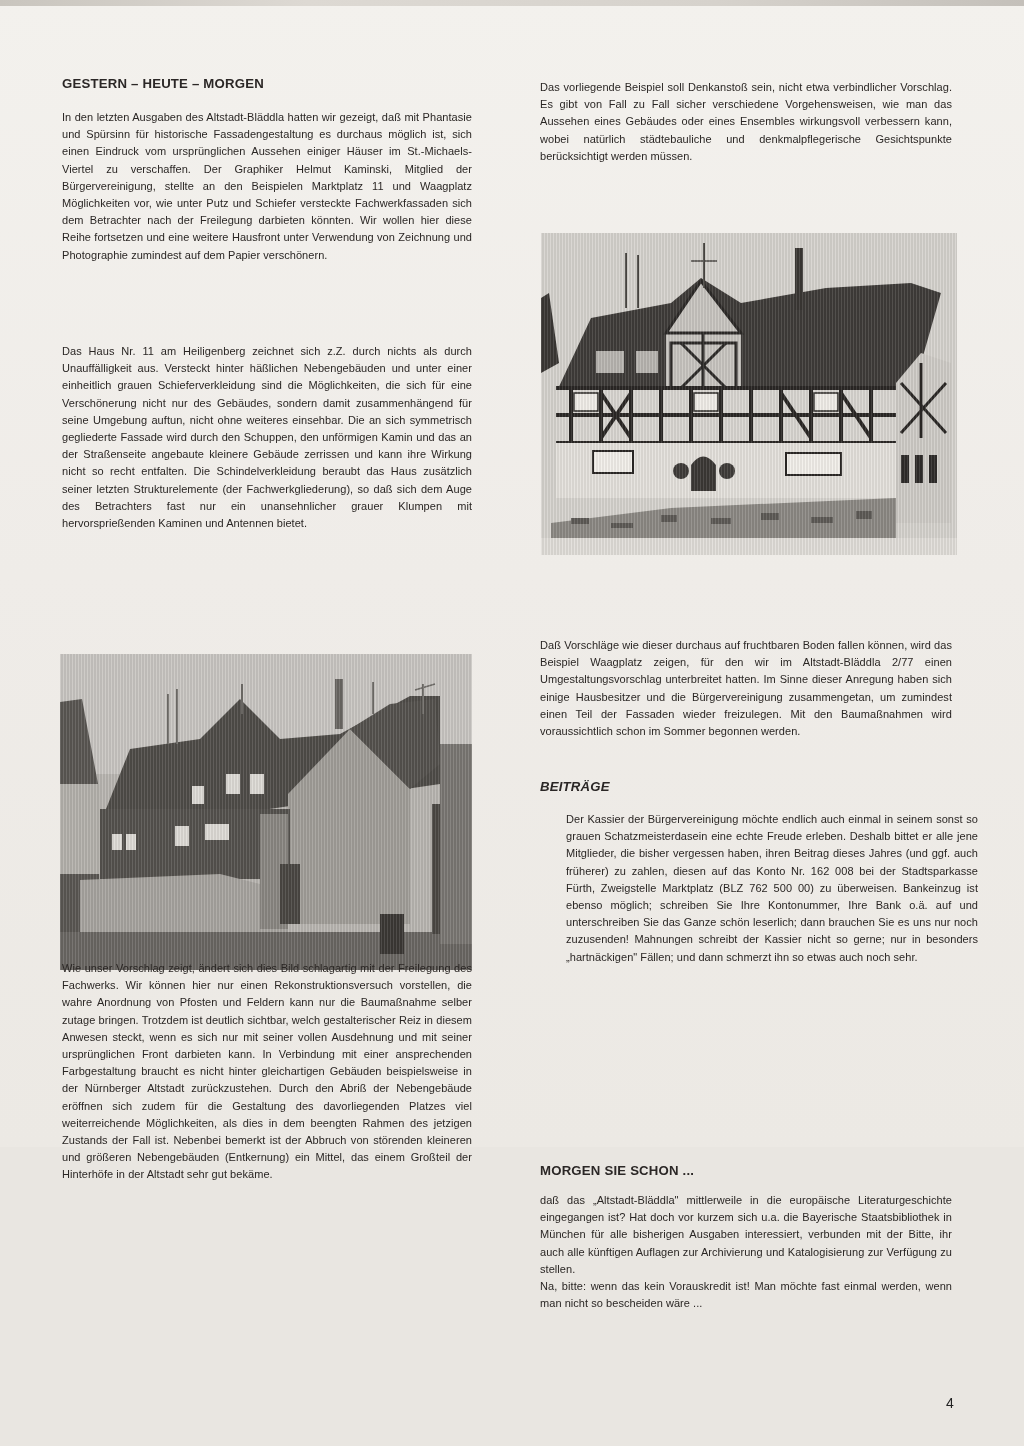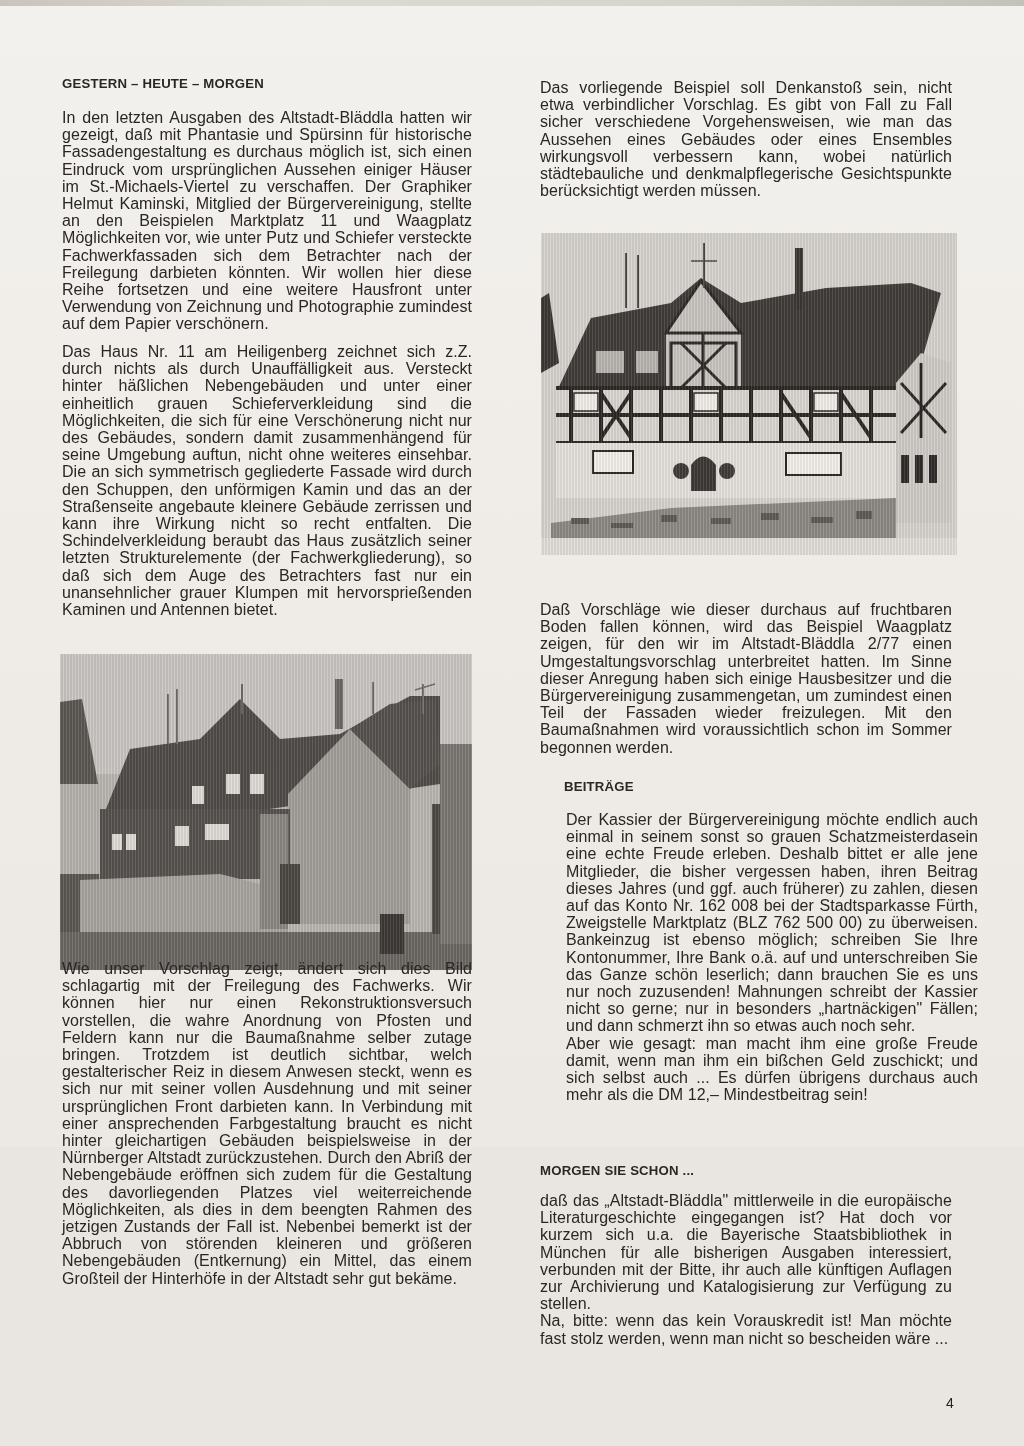--- a/index.html
+++ b/index.html
@@ -23,21 +23,21 @@
     }
     .page::before {
       content: "";
       position: absolute;
       left: 0; top: 0; right: 0;
       height: 6px;
       background: linear-gradient(90deg, #c9c5be, #ddd9d3 30%, #d6d2cc 70%, #c4c0ba);
     }
     .col {
       position: absolute;
-      font-size: 16px;
+      font-size: 11px;
       line-height: 17.2px;
       text-align: justify;
       letter-spacing: 0.05px;
     }
     .col-left { left: 62px; width: 410px; }
     .col-right { left: 540px; width: 412px; }
     .heading {
       position: absolute;
       font-weight: bold;
       font-size: 13.2px;
@@ -221,33 +221,32 @@
       <rect x="0" y="305" width="416" height="17" fill="#e1ded9"></rect>
 
       <line x1="85" y1="20" x2="85" y2="75" stroke="#4a4743" stroke-width="2"></line>
       <line x1="97" y1="22" x2="97" y2="75" stroke="#4a4743" stroke-width="2"></line>
       <line x1="163" y1="10" x2="163" y2="55" stroke="#4a4743" stroke-width="2"></line>
       <line x1="150" y1="28" x2="176" y2="28" stroke="#4a4743" stroke-width="1.5"></line>
       <rect x="254" y="15" width="8" height="62" fill="#3a3734"></rect>
     </svg>
   </div>
 
-  <div class="col col-right para" style="top:601px;">
+  <div class="col col-right para" style="top:637px;">
     <p>Daß Vorschläge wie dieser durchaus auf fruchtbaren Boden fallen können, wird das Beispiel Waagplatz zeigen, für den wir im Altstadt-Bläddla 2/77 einen Umgestaltungsvorschlag unterbreitet hatten. Im Sinne dieser Anregung haben sich einige Hausbesitzer und die Bürgervereinigung zusammengetan, um zumindest einen Teil der Fassaden wieder freizulegen. Mit den Baumaßnahmen wird voraussichtlich schon im Sommer begonnen werden.</p>
   </div>
 
-  <div class="heading" style="left:564px; top:779px;">BEITRÄGE</div>
+  <div class="heading" style="left:540px; top:779px;font-style:italic;">BEITRÄGE</div>
 
   <div class="col col-right para" style="top:811px;margin-left:26px;">
     <p style="text-align:justify;">Der Kassier der Bürgervereinigung möchte endlich auch einmal in seinem sonst so grauen Schatzmeisterdasein eine echte Freude erleben. Deshalb bittet er alle jene Mitglieder, die bisher vergessen haben, ihren Beitrag dieses Jahres (und ggf. auch früherer) zu zahlen, diesen auf das Konto Nr. 162 008 bei der Stadtsparkasse Fürth, Zweigstelle Marktplatz (BLZ 762 500 00) zu überweisen. Bankeinzug ist ebenso möglich; schreiben Sie Ihre Kontonummer, Ihre Bank o.ä. auf und unterschreiben Sie das Ganze schön leserlich; dann brauchen Sie es uns nur noch zuzusenden! Mahnungen schreibt der Kassier nicht so gerne; nur in besonders „hartnäckigen" Fällen; und dann schmerzt ihn so etwas auch noch sehr.</p>
-    <p>Aber wie gesagt: man macht ihm eine große Freude damit, wenn man ihm ein bißchen Geld zuschickt; und sich selbst auch ... Es dürfen übrigens durchaus auch mehr als die DM 12,– Mindestbeitrag sein!</p>
   </div>
 
   <div class="heading" style="left:540px; top:1163px;">MORGEN SIE SCHON ...</div>
 
   <div class="col col-right para" style="top:1192px;">
     <p>daß das „Altstadt-Bläddla" mittlerweile in die europäische Literaturgeschichte eingegangen ist? Hat doch vor kurzem sich u.a. die Bayerische Staatsbibliothek in München für alle bisherigen Ausgaben interessiert, verbunden mit der Bitte, ihr auch alle künftigen Auflagen zur Archivierung und Katalogisierung zur Verfügung zu stellen.</p>
-    <p>Na, bitte: wenn das kein Vorauskredit ist! Man möchte fast stolz werden, wenn man nicht so bescheiden wäre ...</p>
+    <p>Na, bitte: wenn das kein Vorauskredit ist! Man möchte fast einmal werden, wenn man nicht so bescheiden wäre ...</p>
   </div>
 
   <div class="pagenum">4</div>
 
 </div>
 
 </body></html>

